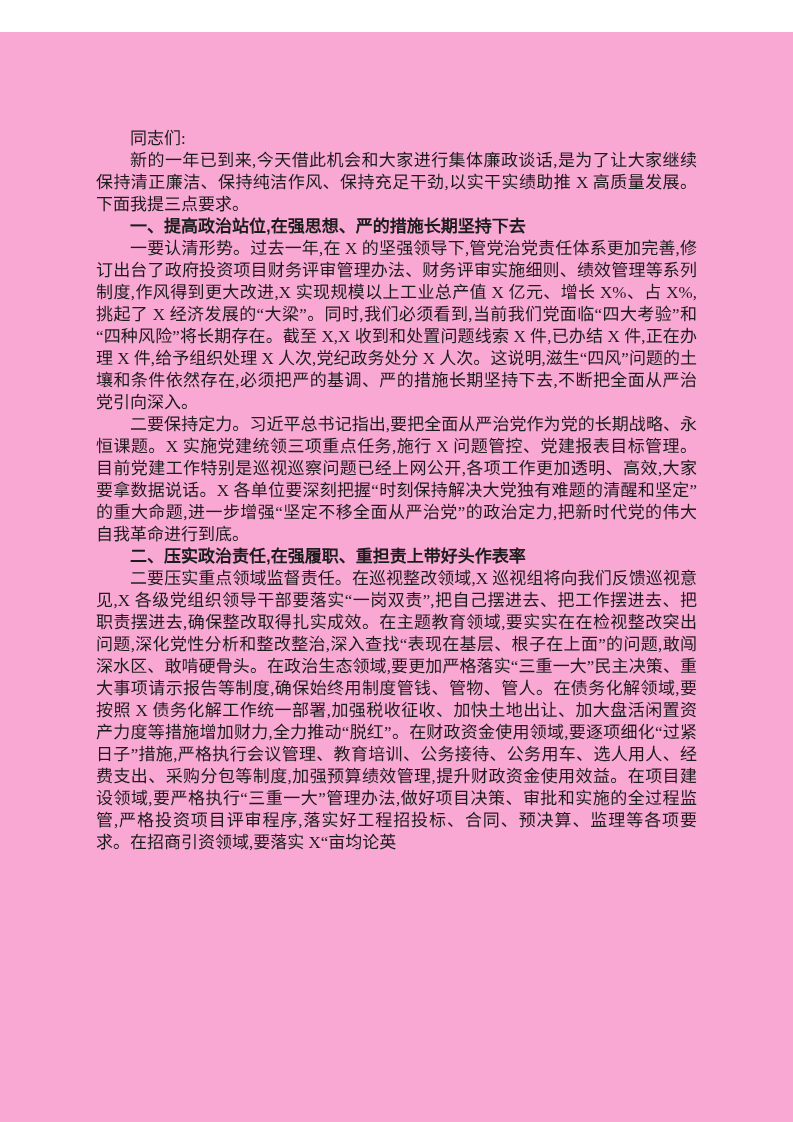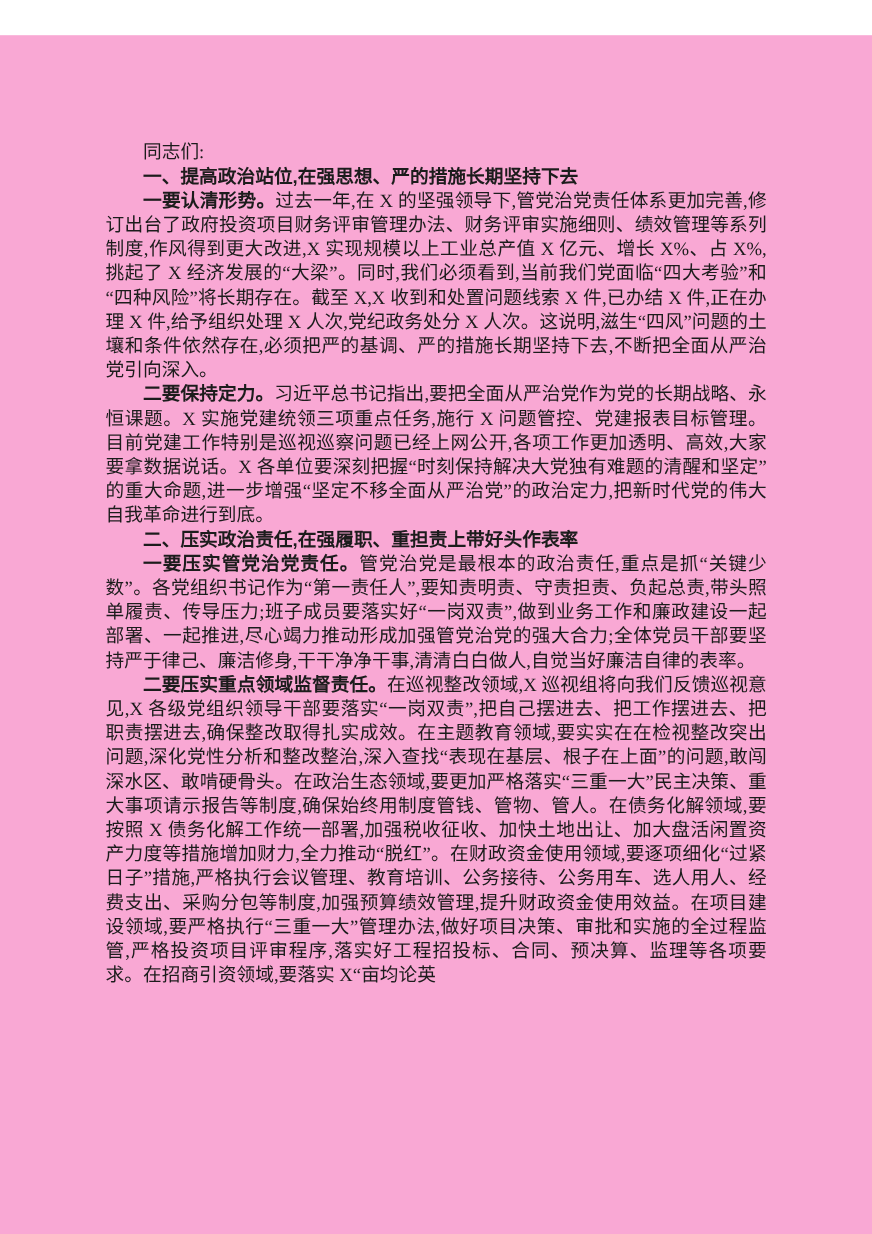--- a/index.html
+++ b/index.html
@@ -30,40 +30,40 @@
   .content p {
     margin: 0;
     padding: 0;
     text-indent: 2em;
   }
   .heading {
     font-weight: bold;
     font-family: "Liberation Sans", "DejaVu Sans", sans-serif;
   }
   .lead {
-    font-weight: bold;
+    font-weight: normal;
     font-family: "Liberation Sans", "DejaVu Sans", sans-serif;
   }
 </style>
 </head>
 <body>
 
 <main class="page">
   <div class="content">
 
     <p>同志们:</p>
 
+    <p>新的一年已到来,今天借此机会和大家进行集体廉政谈话,是为了让大家继续保持清正廉洁、保持纯洁作风、保持充足干劲,以实干实绩助推 X 高质量发展。下面我提三点要求。</p>
 
     <p class="heading">一、提高政治站位,在强思想、严的措施长期坚持下去</p>
 
     <p><span class="lead">一要认清形势。</span><span>过去一年,在 X 的坚强领导下,管党治党责任体系更加完善,修订出台了政府投资项目财务评审管理办法、财务评审实施细则、绩效管理等系列制度,作风得到更大改进,X 实现规模以上工业总产值 X 亿元、增长 X%、占 X%,挑起了 X 经济发展的“大梁”。同时,我们必须看到,当前我们党面临“四大考验”和“四种风险”将长期存在。截至 X,X 收到和处置问题线索 X 件,已办结 X 件,正在办理 X 件,给予组织处理 X 人次,党纪政务处分 X 人次。这说明,滋生“四风”问题的土壤和条件依然存在,必须把严的基调、严的措施长期坚持下去,不断把全面从严治党引向深入。</span></p>
 
     <p><span class="lead">二要保持定力。</span><span>习近平总书记指出,要把全面从严治党作为党的长期战略、永恒课题。X 实施党建统领三项重点任务,施行 X 问题管控、党建报表目标管理。目前党建工作特别是巡视巡察问题已经上网公开,各项工作更加透明、高效,大家要拿数据说话。X 各单位要深刻把握“时刻保持解决大党独有难题的清醒和坚定”的重大命题,进一步增强“坚定不移全面从严治党”的政治定力,把新时代党的伟大自我革命进行到底。</span></p>
 
 
     <p class="heading">二、压实政治责任,在强履职、重担责上带好头作表率</p>
 
-    <p><span class="lead">一要压实管党治党责任。</span><span>管党治党是最根本的政治责任,重点是抓“关键少数”。各党组织书记作为“第一责任人”,要知责明责、守责担责、负起总责,带头照单履责、传导压力;班子成员要落实好“一岗双责”,做到业务工作和廉政建设一起部署、一起推进,尽心竭力推动形成加强管党治党的强大合力;全体党员干部要坚持严于律己、廉洁修身,干干净净干事,清清白白做人,自觉当好廉洁自律的表率。</span></p>
 
     <p><span class="lead">二要压实重点领域监督责任。</span><span>在巡视整改领域,X 巡视组将向我们反馈巡视意见,X 各级党组织领导干部要落实“一岗双责”,把自己摆进去、把工作摆进去、把职责摆进去,确保整改取得扎实成效。在主题教育领域,要实实在在检视整改突出问题,深化党性分析和整改整治,深入查找“表现在基层、根子在上面”的问题,敢闯深水区、敢啃硬骨头。在政治生态领域,要更加严格落实“三重一大”民主决策、重大事项请示报告等制度,确保始终用制度管钱、管物、管人。在债务化解领域,要按照 X 债务化解工作统一部署,加强税收征收、加快土地出让、加大盘活闲置资产力度等措施增加财力,全力推动“脱红”。在财政资金使用领域,要逐项细化“过紧日子”措施,严格执行会议管理、教育培训、公务接待、公务用车、选人用人、经费支出、采购分包等制度,加强预算绩效管理,提升财政资金使用效益。在项目建设领域,要严格执行“三重一大”管理办法,做好项目决策、审批和实施的全过程监管,严格投资项目评审程序,落实好工程招投标、合同、预决算、监理等各项要求。在招商引资领域,要落实 X“亩均论英</span></p>
 
   </div>
 </main>
 
 </body></html>

